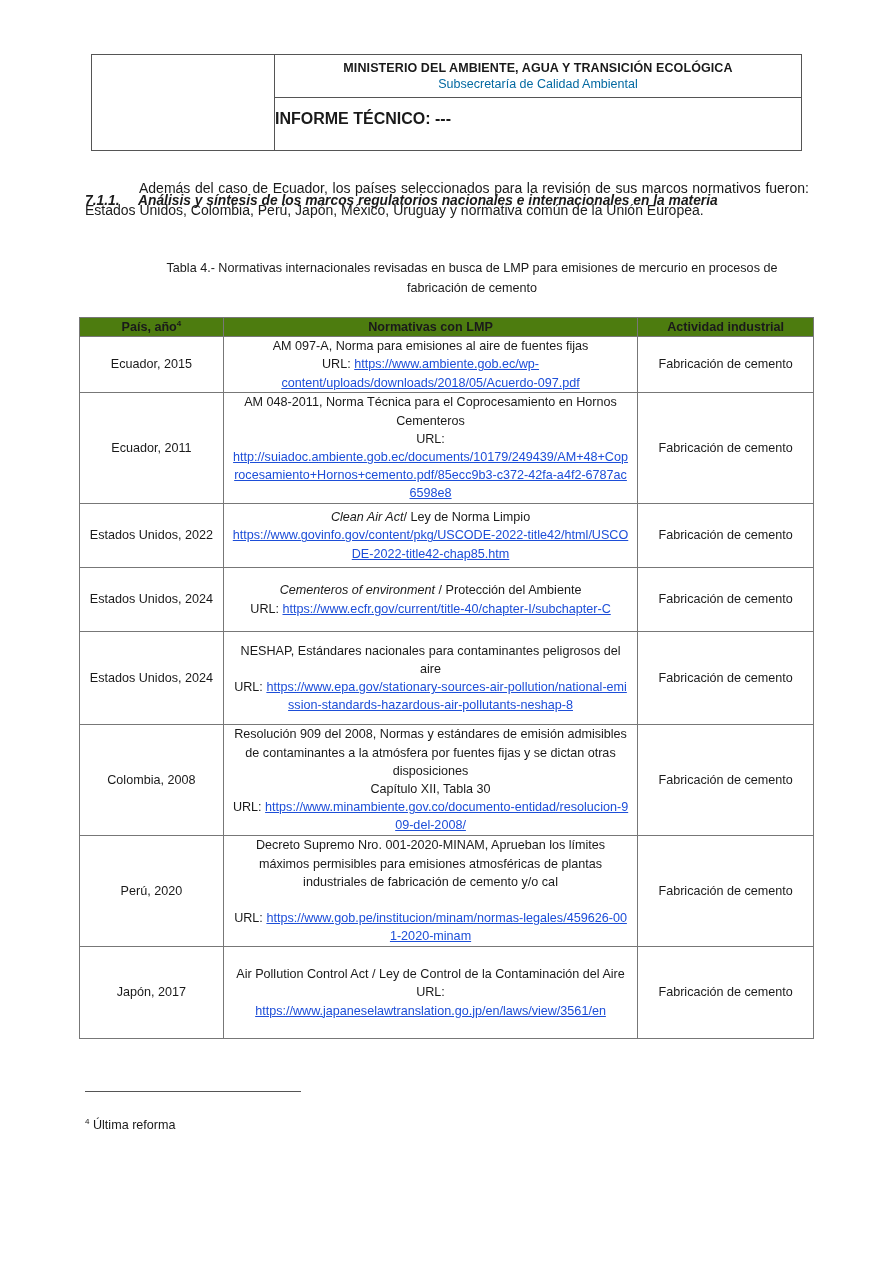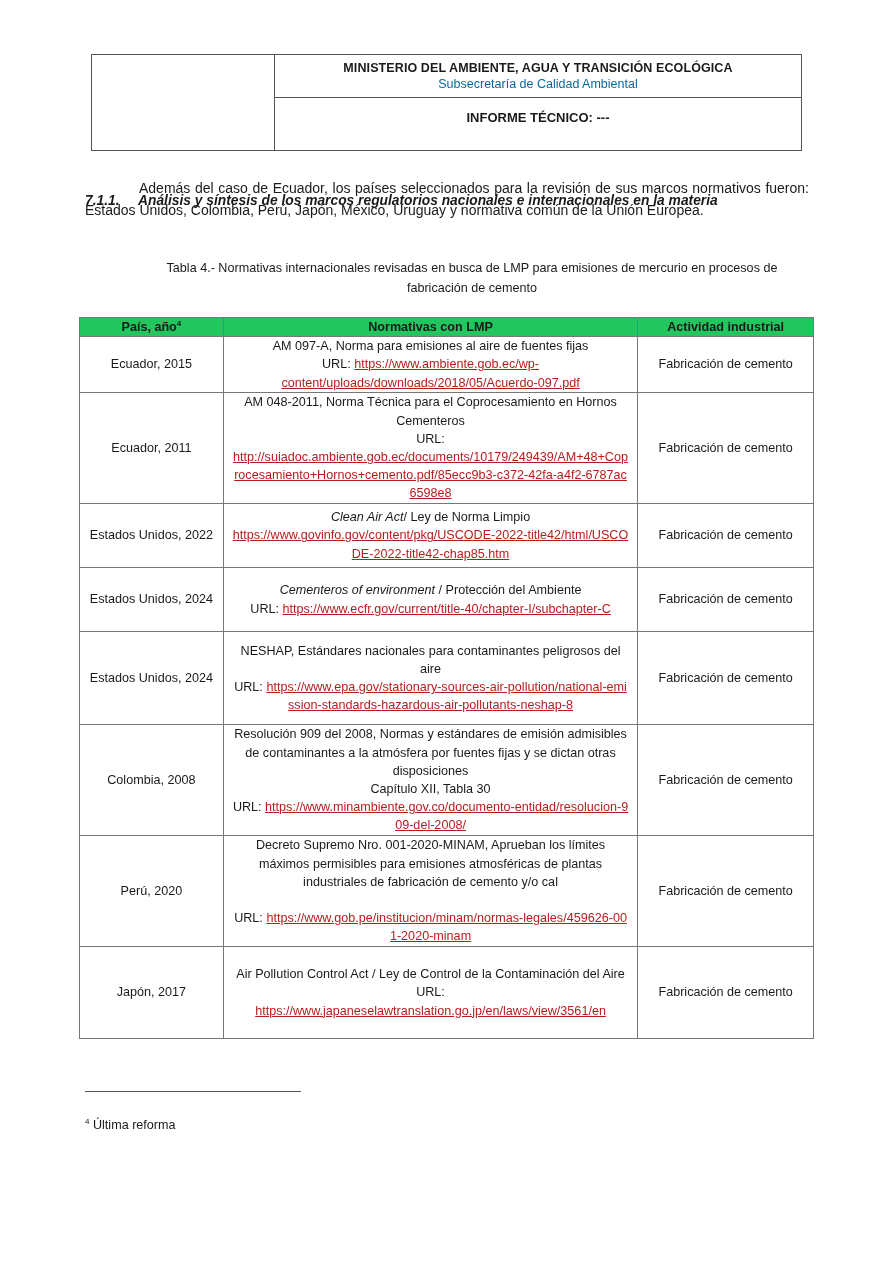--- a/index.html
+++ b/index.html
@@ -38,22 +38,21 @@
       letter-spacing: 0.1px;
       line-height: 16px;
     }
     .subsec {
       font-size: 12.5px;
       color: #0369a1;
       line-height: 17px;
     }
     .header-bottom {
       flex: 1;
-      text-align: center;
-      font-size: 13px;
+      font-size: 16px;
       font-weight: bold;
       padding-top: 12px;
     }
     .section-heading {
       position: absolute;
       left: 85px; top: 153px;
       font-size: 13.8px;
       font-weight: bold;
       font-style: italic;
       white-space: nowrap;
@@ -83,32 +82,32 @@
       border-collapse: collapse;
       font-size: 12.6px;
     }
     table.norms th, table.norms td {
       border: 1px solid #777;
       text-align: center;
       vertical-align: middle;
       line-height: 18.2px;
     }
     table.norms th {
-      background: #22c55e;
+      background: #4d7c0f;
       font-weight: bold;
       height: 19px;
       line-height: 17px;
       font-size: 12.6px;
     }
     table.norms td { padding: 0 8px; }
     col.c1 { width: 144px; }
     col.c2 { width: 415px; }
     col.c3 { width: 176px; }
     sup { font-size: 8px; vertical-align: super; line-height: 0; }
-    .lnk { color: #b91c1c; text-decoration: underline; }
+    .lnk { color: #1d4ed8; text-decoration: underline; }
     .it { font-style: italic; }
     .blank { display: block; height: 18px; }
     .footnote-rule {
       position: absolute;
       left: 85px; top: 1091px;
       width: 216px; height: 1px;
       background: #555;
     }
     .footnote {
       position: absolute;

